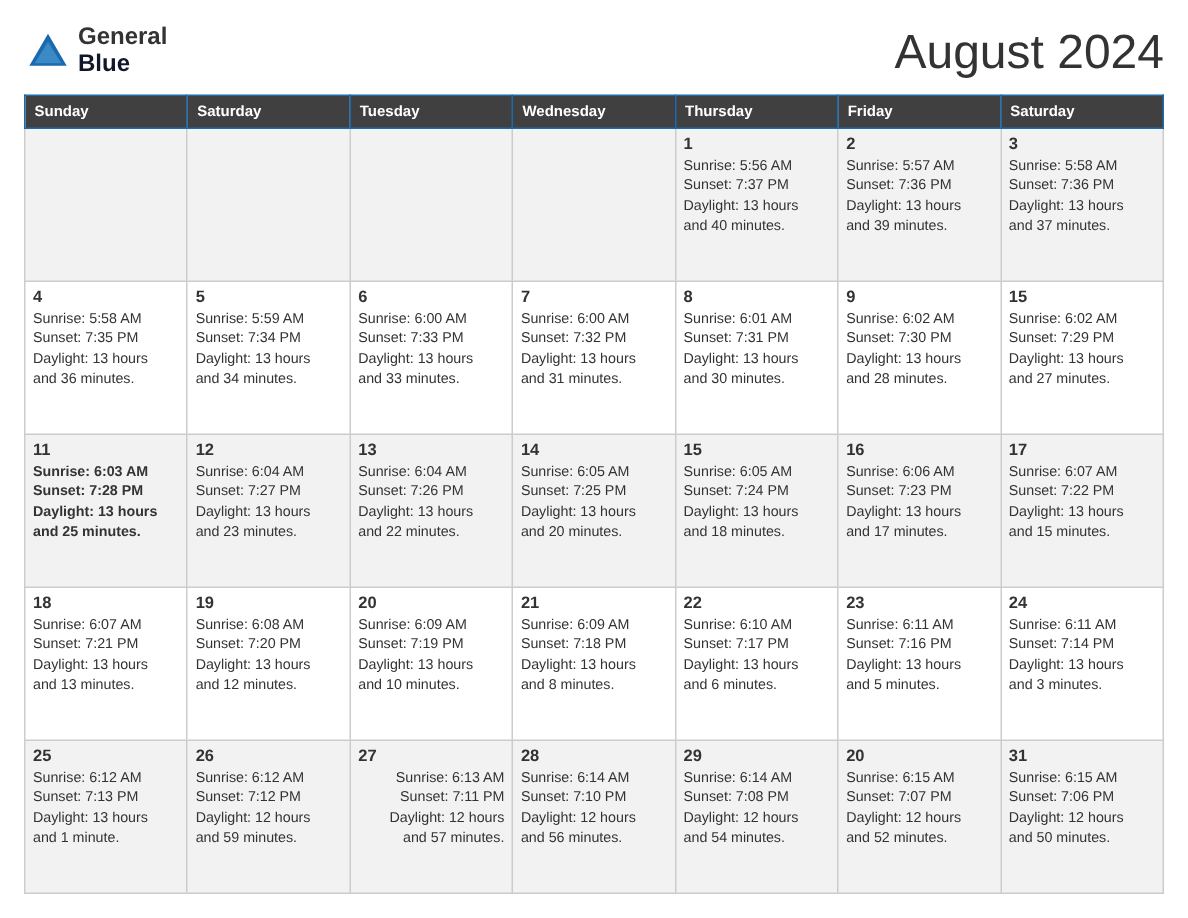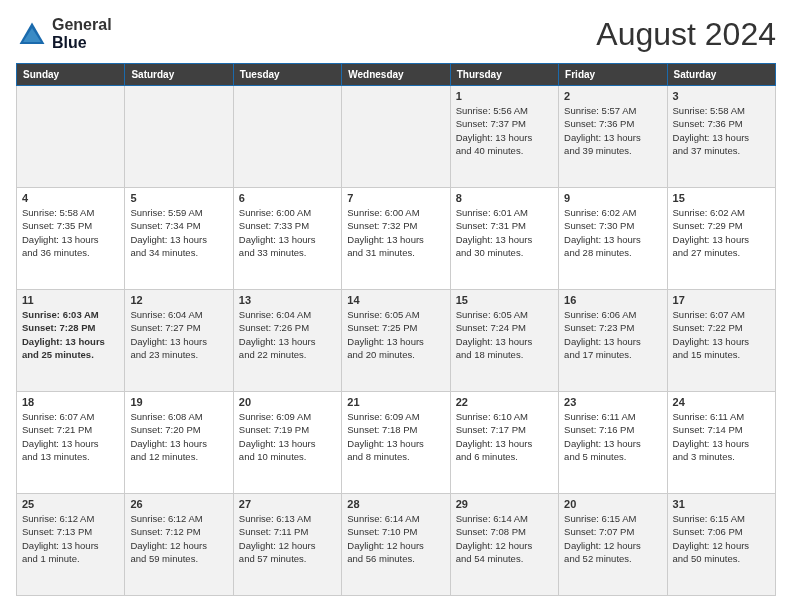--- a/index.html
+++ b/index.html
@@ -323,21 +323,21 @@
           </td>
           <td class="shaded">
             <span class="day-num">26</span>
             <div class="day-info" style="white-space: pre-line;">Sunrise: 6:12 AM
 Sunset: 7:12 PM
 Daylight: 12 hours
 and 59 minutes.</div>
           </td>
           <td class="shaded">
             <span class="day-num">27</span>
-            <div class="day-info" style="white-space: pre-line;">Sunrise: 6:13 AM
+            <div class="day-info" style="white-space: pre-line; text-align: right;">Sunrise: 6:13 AM
 Sunset: 7:11 PM
 Daylight: 12 hours
 and 57 minutes.</div>
           </td>
           <td class="shaded">
             <span class="day-num">28</span>
             <div class="day-info" style="white-space: pre-line;">Sunrise: 6:14 AM
 Sunset: 7:10 PM
 Daylight: 12 hours
 and 56 minutes.</div>

